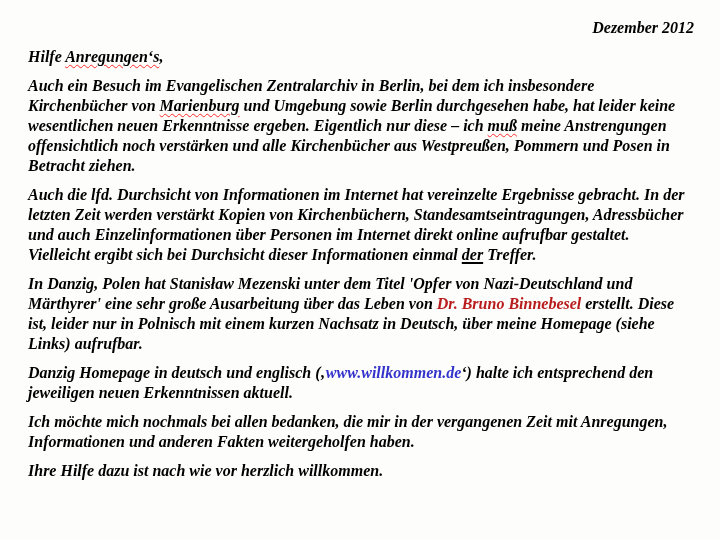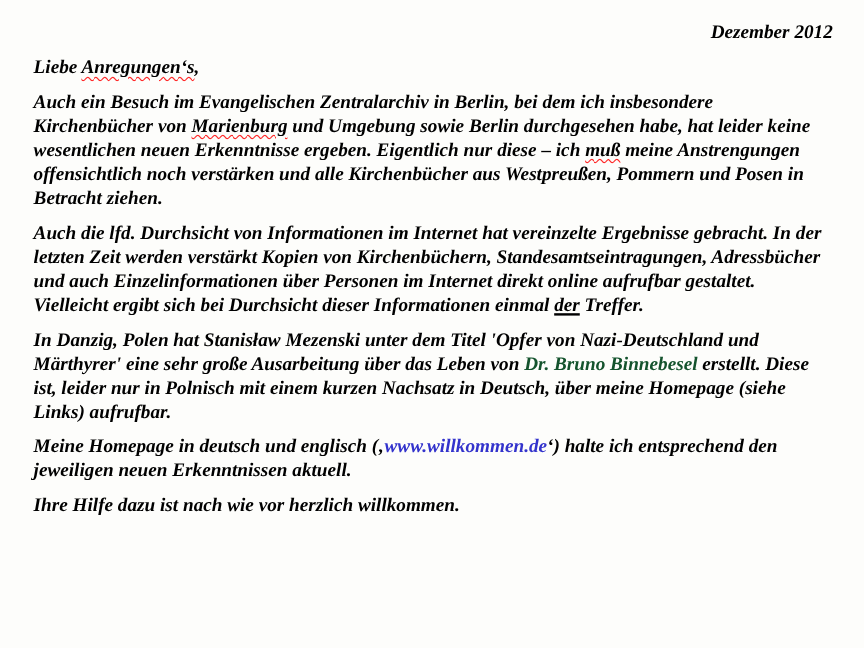--- a/index.html
+++ b/index.html
@@ -28,32 +28,33 @@
   .page p {
     margin: 0 0 9px 0;
   }
   .seg-spell {
     text-decoration-line: underline;
     text-decoration-style: wavy;
     text-decoration-color: #ff2a2a;
     text-decoration-thickness: 1px;
     text-underline-offset: 2px;
   }
-  .seg-red { color: #14532d; font-style: italic; }
+  .seg-red { color: #b91c1c; font-style: italic; }
   .seg-link { color: #3333cc; cursor: pointer; }
   .seg-underline {
     text-decoration-line: underline;
     text-decoration-thickness: 1.5px;
     text-underline-offset: 2px;
   }
 </style>
 </head>
 <body>
 
 <div class="page">
   <div class="date-line">Dezember 2012</div>
-  <p><span>Liebe </span><span class="seg-spell">Anregungen‘s</span><span>,</span></p>
+  <p><span>Hilfe </span><span class="seg-spell">Anregungen‘s</span><span>,</span></p>
   <p><span>Auch ein Besuch im Evangelischen Zentralarchiv in Berlin, bei dem ich insbesondere Kirchenbücher von </span><span class="seg-spell">Marienburg</span><span> und Umgebung sowie Berlin durchgesehen habe, hat leider keine wesentlichen neuen Erkenntnisse ergeben. Eigentlich nur diese – ich </span><span class="seg-spell">muß</span><span> meine Anstrengungen offensichtlich noch verstärken und alle Kirchenbücher aus Westpreußen, Pommern und Posen in Betracht ziehen.</span></p>
   <p><span>Auch die lfd. Durchsicht von Informationen im Internet hat vereinzelte Ergebnisse gebracht. In der letzten Zeit werden verstärkt Kopien von Kirchenbüchern, Standesamtseintragungen, Adressbücher und auch Einzelinformationen über Personen im Internet direkt online aufrufbar gestaltet. Vielleicht ergibt sich bei Durchsicht dieser Informationen einmal </span><span class="seg-underline">der</span><span> Treffer.</span></p>
   <p><span>In Danzig, Polen hat Stanisław Mezenski unter dem Titel 'Opfer von Nazi-Deutschland und Märthyrer' eine sehr große Ausarbeitung über das Leben von </span><span class="seg-red">Dr. Bruno Binnebesel</span><span> erstellt. Diese ist, leider nur in Polnisch mit einem kurzen Nachsatz in Deutsch, über meine Homepage (siehe Links) aufrufbar.</span></p>
-  <p><span>Meine Homepage in deutsch und englisch (‚</span><span class="seg-link">www.willkommen.de</span><span>‘) halte ich entsprechend den jeweiligen neuen Erkenntnissen aktuell.</span></p>
+  <p><span>Danzig Homepage in deutsch und englisch (‚</span><span class="seg-link">www.willkommen.de</span><span>‘) halte ich entsprechend den jeweiligen neuen Erkenntnissen aktuell.</span></p>
+  <p><span>Ich möchte mich nochmals bei allen bedanken, die mir in der vergangenen Zeit mit Anregungen, Informationen und anderen Fakten weitergeholfen haben.</span></p>
   <p><span>Ihre Hilfe dazu ist nach wie vor herzlich willkommen.</span></p>
 </div>
 
 </body></html>

